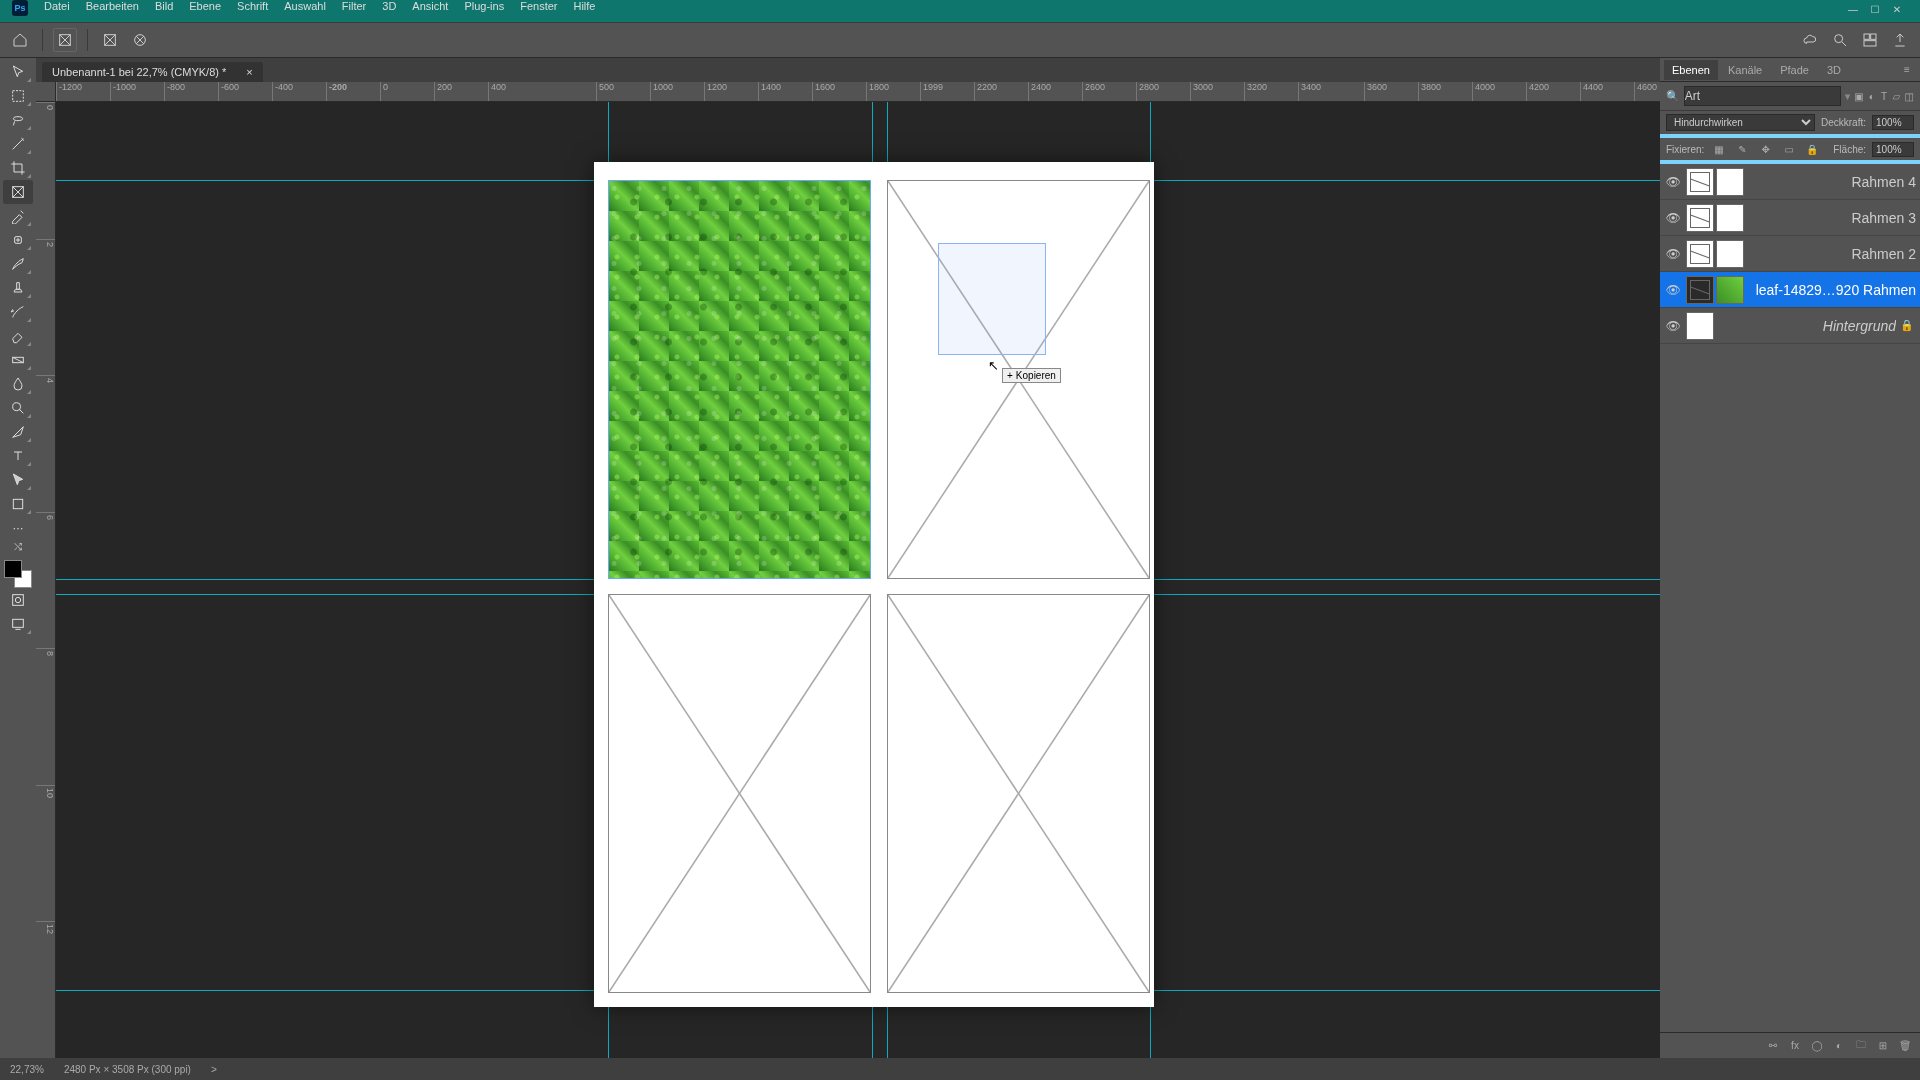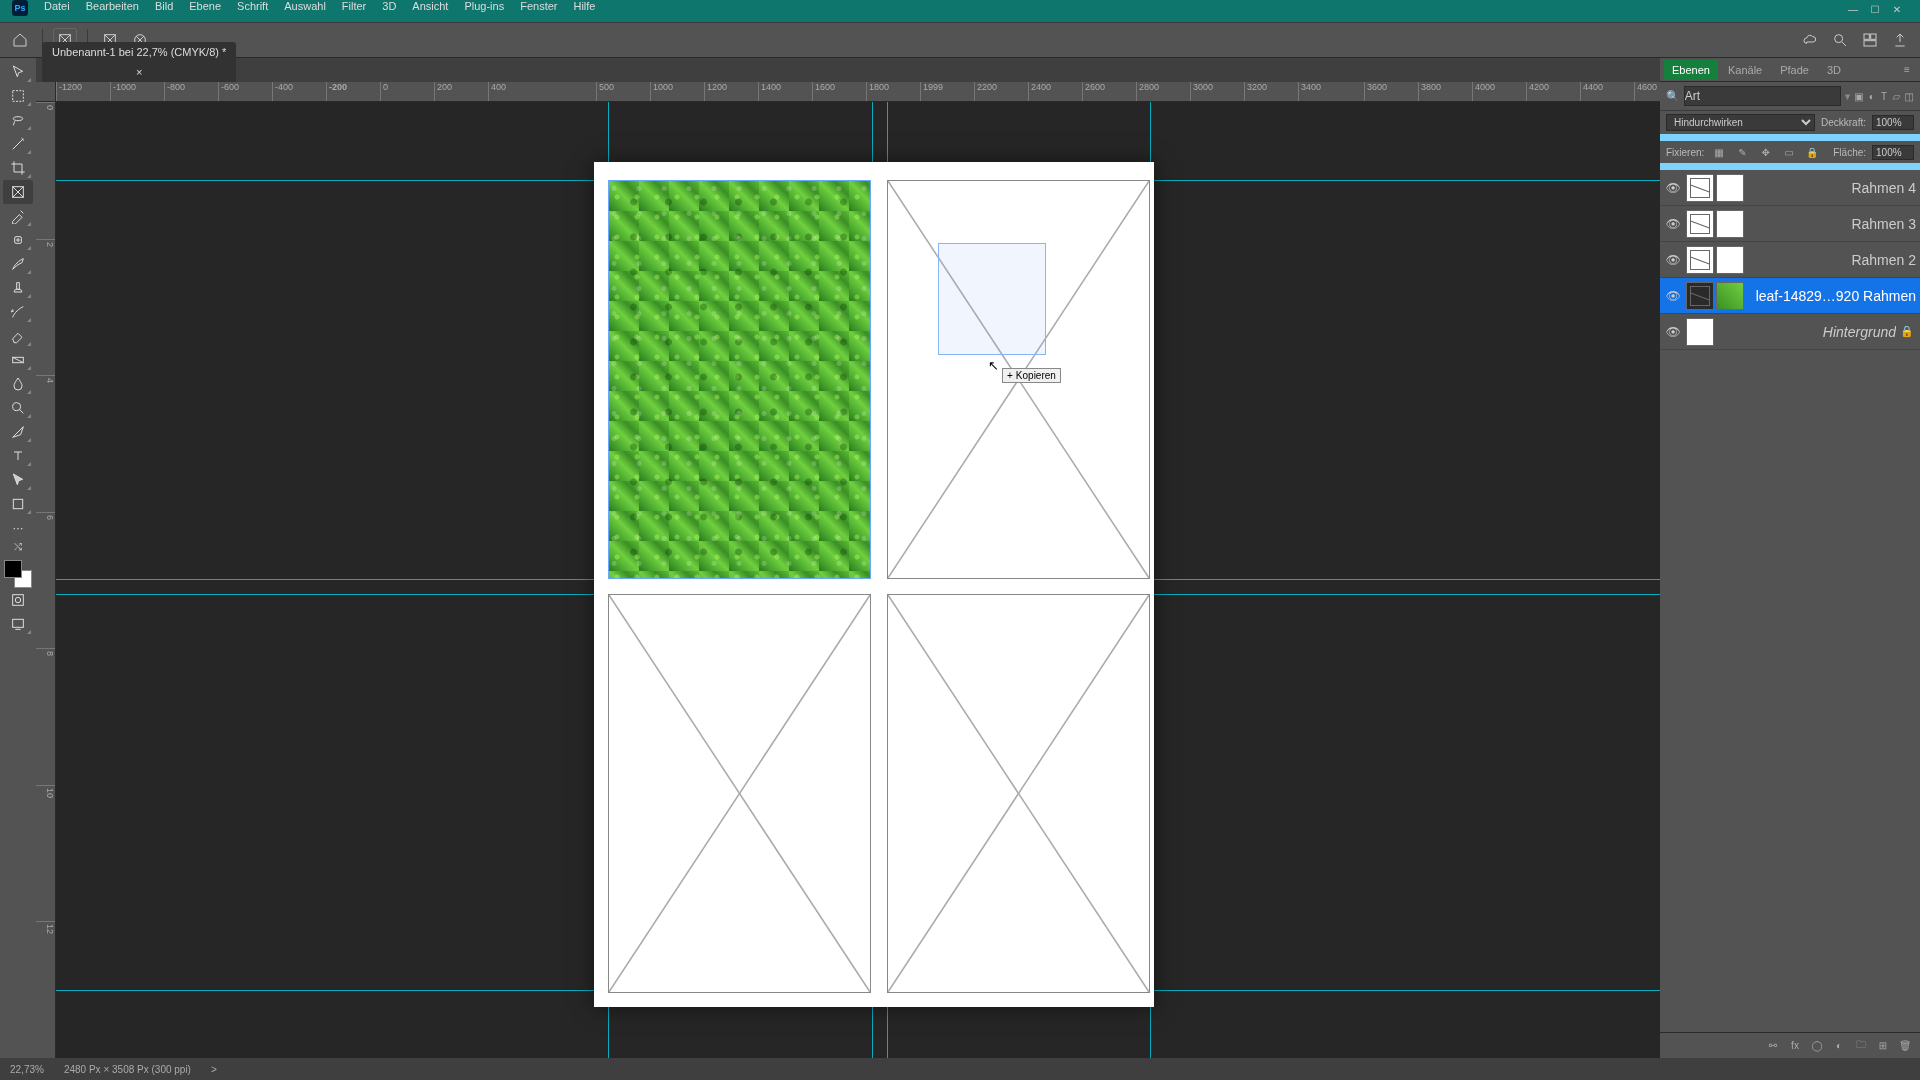--- a/index.html
+++ b/index.html
@@ -16,44 +16,44 @@
 .main { display: flex; height: calc(1080px - 22px - 36px - 22px); }
 .toolbar { width: 36px; background: #535353; display: flex; flex-direction: column; align-items: center; padding-top: 2px; gap: 0; }
 .tool { width: 30px; height: 24px; display: flex; align-items: center; justify-content: center; color: #ddd; border-radius: 2px; position: relative; }
 .tool.active { background: #3f3f3f; }
 .tool .corner { position: absolute; right: 2px; bottom: 2px; width: 0; height: 0; border-right: 4px solid #888; border-top: 4px solid transparent; }
 .color-swatch { width: 28px; height: 28px; position: relative; margin-top: 6px; }
 .color-swatch .fg { position: absolute; top: 0; left: 0; width: 18px; height: 18px; background: #000; border: 1px solid #888; }
 .color-swatch .bg { position: absolute; bottom: 0; right: 0; width: 18px; height: 18px; background: #fff; border: 1px solid #888; }
 .workspace { flex: 1; display: flex; flex-direction: column; background: #323232; position: relative; }
 .doc-tab-row { height: 24px; background: #3f3f3f; display: flex; align-items: flex-end; padding-left: 6px; }
-.doc-tab { background: #323232; padding: 4px 10px; border-radius: 3px 3px 0 0; display: flex; gap: 8px; align-items: center; color: #ddd; font-size: 11px; flex-direction: column; }
+.doc-tab { background: #323232; padding: 4px 10px; border-radius: 3px 3px 0 0; display: flex; gap: 20px; align-items: center; color: #ddd; font-size: 11px; }
 .ruler-corner { position: absolute; left: 0; top: 24px; width: 20px; height: 20px; background: #535353; border-right: 1px solid #2a2a2a; border-bottom: 1px solid #2a2a2a; z-index: 5; }
 .ruler-h { position: absolute; left: 20px; top: 24px; right: 0; height: 20px; background: #535353; border-bottom: 1px solid #2a2a2a; display: flex; overflow: hidden; z-index: 4; }
 .ruler-h .tick { flex: 0 0 auto; position: relative; border-left: 1px solid #777; height: 100%; color: #aaa; font-size: 9px; padding-left: 2px; }
 .ruler-v { position: absolute; left: 0; top: 44px; bottom: 0; width: 20px; background: #535353; border-right: 1px solid #2a2a2a; z-index: 4; display: flex; flex-direction: column; overflow: hidden; }
 .ruler-v .tick { border-top: 1px solid #777; color: #aaa; font-size: 9px; writing-mode: vertical-rl; padding-top: 2px; }
 .canvas-area { position: absolute; left: 20px; top: 44px; right: 0; bottom: 0; background: #262626; overflow: hidden; }
 .guide-h { position: absolute; left: 0; right: 0; height: 1px; background: #00e5ff; opacity: 0.7; }
 .guide-v { position: absolute; top: 0; bottom: 0; width: 1px; background: #00e5ff; opacity: 0.7; }
 .doc { position: absolute; background: #fff; box-shadow: 0 0 20px rgba(0,0,0,0.5); }
 .frame { position: absolute; border: 1px solid #888; background: #fff; }
 .frame svg { width: 100%; height: 100%; }
 .leaf { background: linear-gradient(45deg, #2a7a1e, #4aa82e, #6fcf3f, #3b8f25, #5cbf35); background-size: 30px 30px; position: absolute; inset: 0; }
 .leaf::before { content: ""; position: absolute; inset: 0; background-image: radial-gradient(circle at 20% 30%, rgba(255,255,255,0.2) 2px, transparent 3px), radial-gradient(circle at 70% 60%, rgba(0,50,0,0.3) 3px, transparent 4px), radial-gradient(circle at 40% 80%, rgba(180,255,100,0.4) 2px, transparent 3px); background-size: 25px 25px, 35px 35px, 20px 20px; }
 .drag-rect { position: absolute; border: 1px solid #8ab4f8; background: rgba(138,180,248,0.12); }
 .cursor-label { position: absolute; background: #f0f0f0; color: #000; border: 1px solid #888; padding: 1px 4px; font-size: 10px; display: flex; align-items: center; gap: 3px; }
 .panels { width: 260px; background: #535353; display: flex; flex-direction: column; }
 .panel-tabs { height: 24px; display: flex; align-items: center; border-bottom: 1px solid #2a2a2a; padding: 0 4px; gap: 2px; }
 .ptab { padding: 4px 8px; color: #aaa; font-size: 11px; }
-.ptab.active { color: #fff; background: #15803d; }
+.ptab.active { color: #fff; background: #404040; }
 .panel-search { padding: 4px 6px; display: flex; align-items: center; gap: 4px; border-bottom: 1px solid #3a3a3a; }
 .panel-search input { flex: 1; background: #3a3a3a; border: 1px solid #2a2a2a; color: #ccc; padding: 2px 0; font-size: 12px; }
 .mini-icon { width: 18px; height: 16px; display: flex; align-items: center; justify-content: center; color: #aaa; font-size: 10px; }
-.panel-row { padding: 3px 6px; display: flex; align-items: center; gap: 6px; border-bottom: 7px solid #7dd3fc; font-size: 10px; color: #bbb; }
+.panel-row { padding: 3px 6px; display: flex; align-items: center; gap: 6px; border-bottom: 4px solid #7dd3fc; font-size: 10px; color: #bbb; }
 .panel-row select, .panel-row input { background: #3a3a3a; border: 1px solid #2a2a2a; color: #ccc; font-size: 10px; padding: 1px 3px; }
 .layers { flex: 1; overflow: auto; }
 .layer { display: flex; align-items: center; height: 36px; padding: 2px 4px; border-bottom: 1px solid #454545; gap: 4px; }
 .layer.selected { background: #1473e6; color: #fff; }
 .layer .eye { width: 18px; text-align: center; color: #ccc; font-size: 12px; }
 .layer .thumbs { display: flex; gap: 2px; }
 .layer .thumb { width: 28px; height: 28px; background: #fff; border: 1px solid #666; position: relative; }
 .layer .thumb.dark { background: #2a2a2a; }
 .layer .thumb.frame-icon::after { content:""; position:absolute; inset:3px; border:1px solid #666; }
 .layer .thumb.frame-icon::before { content:""; position:absolute; left:3px; right:3px; top:50%; height:1px; background:#666; transform: rotate(20deg);}

